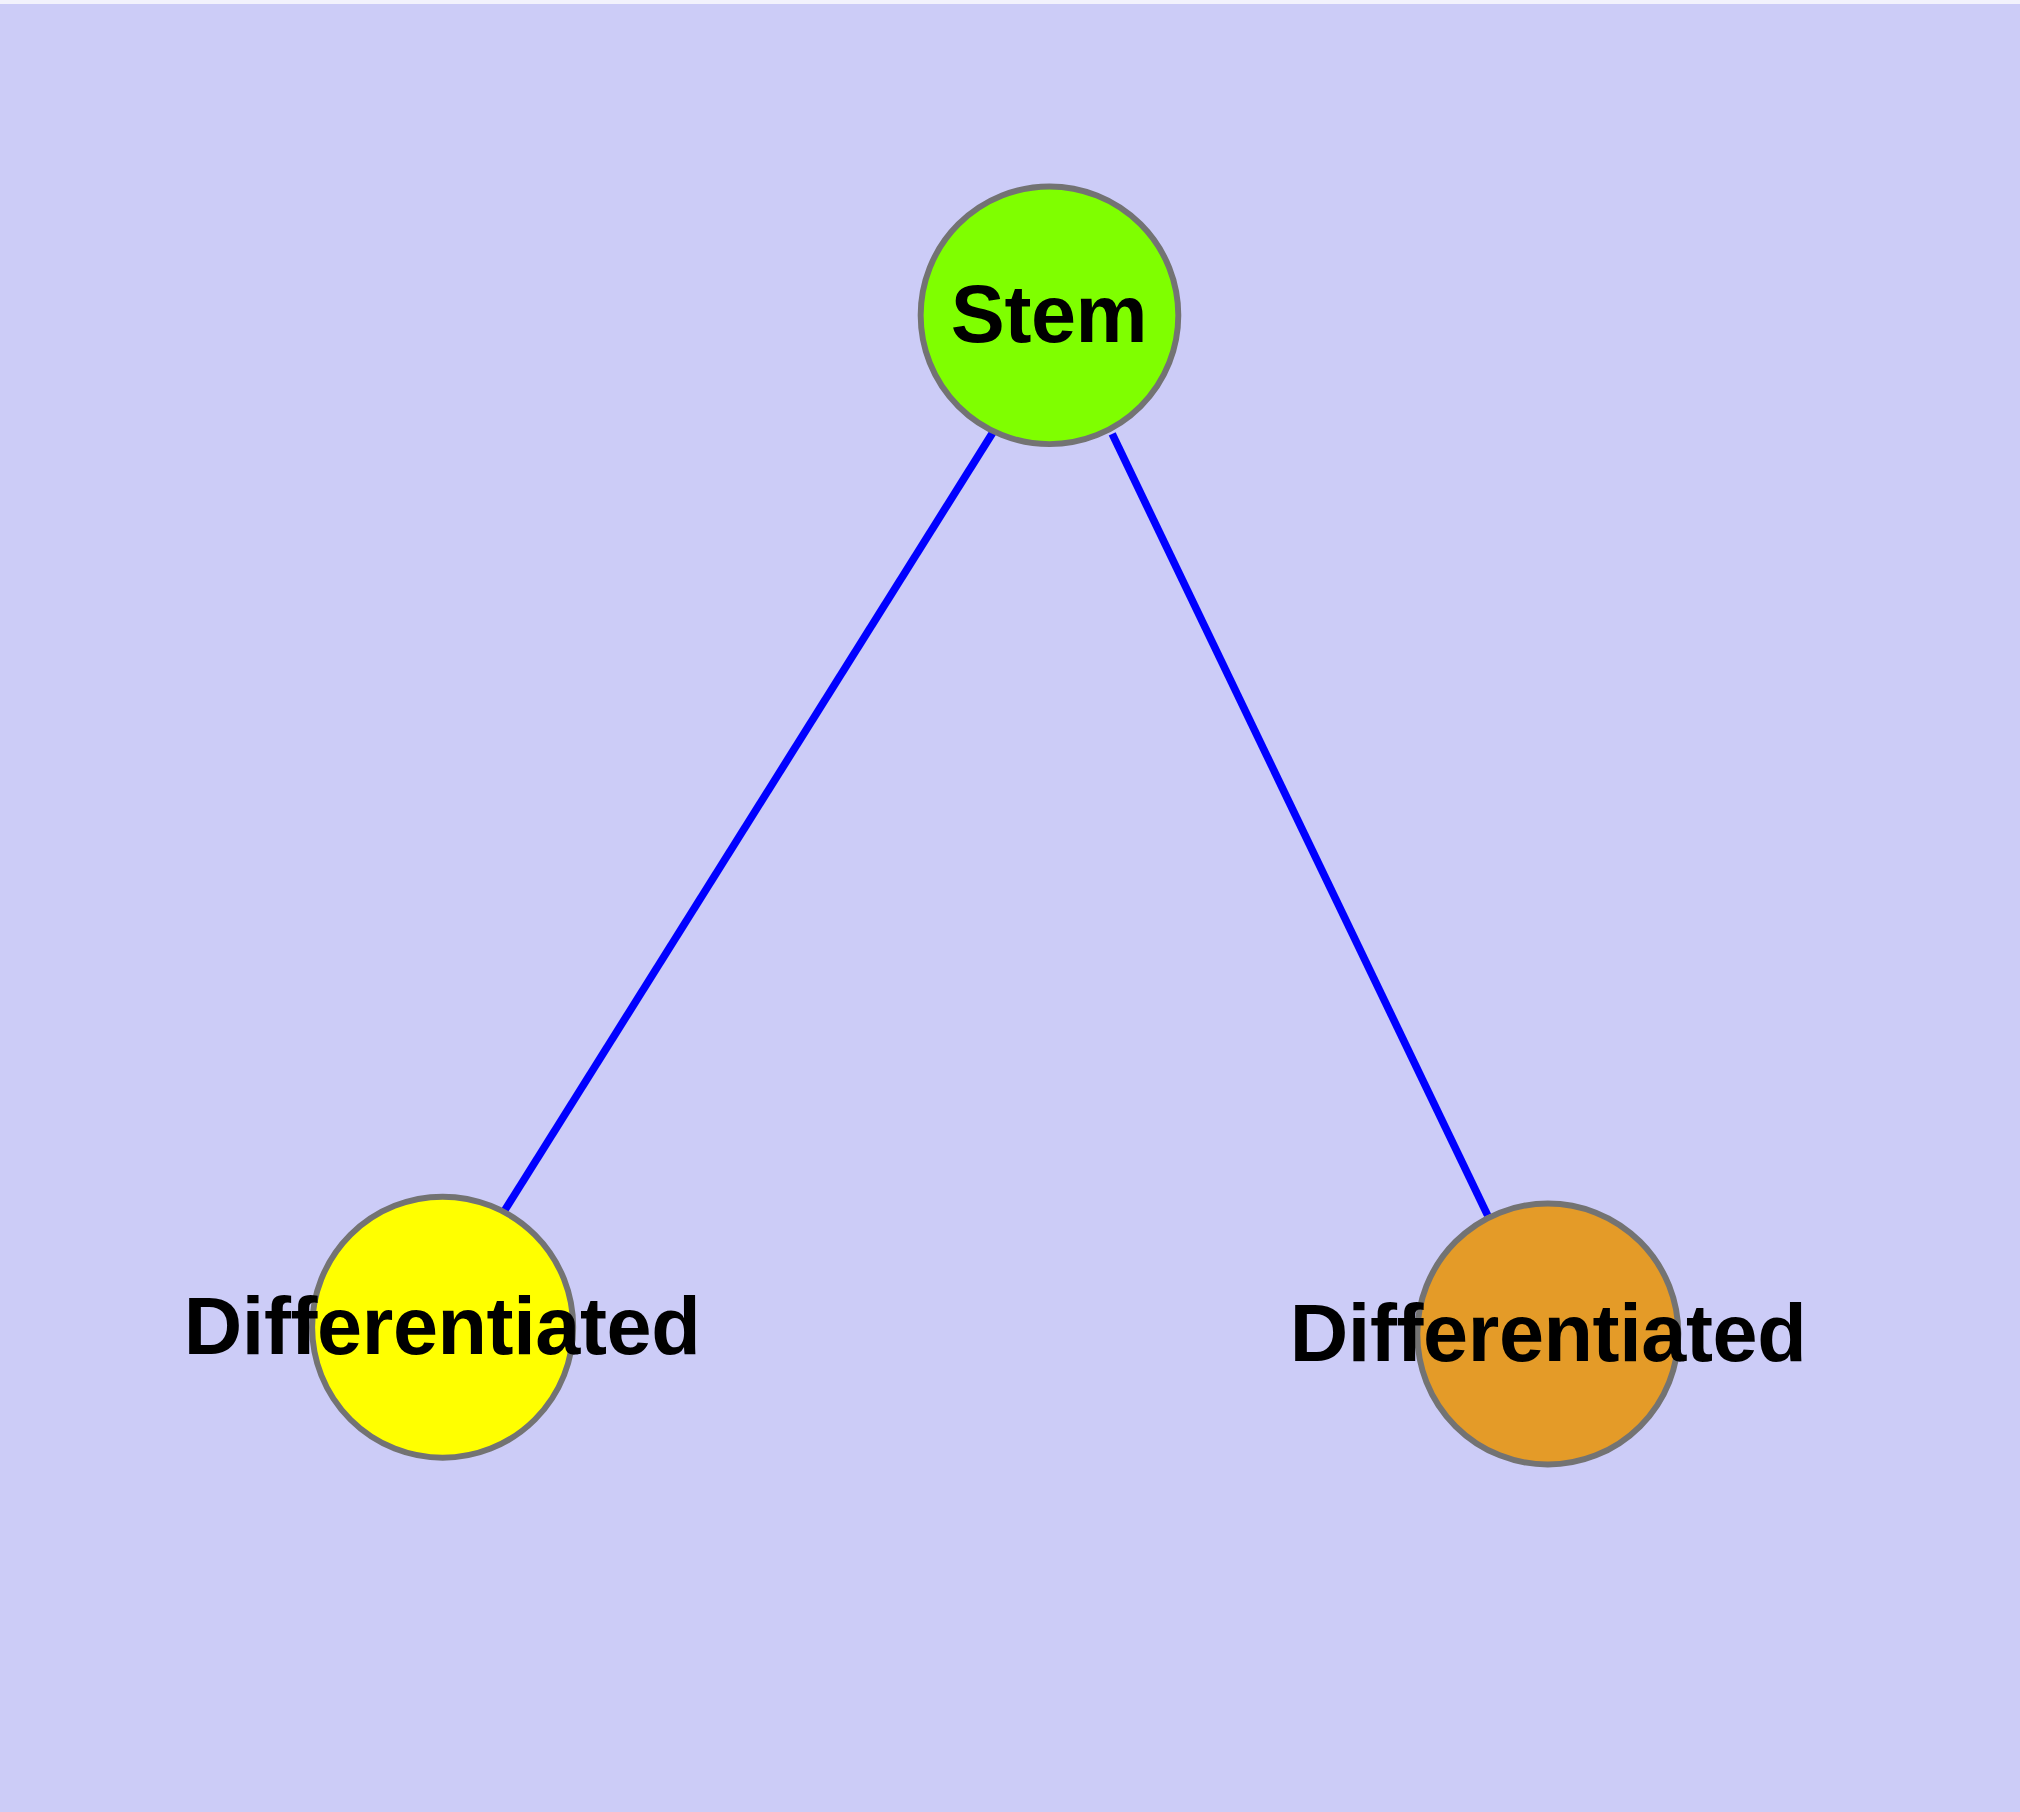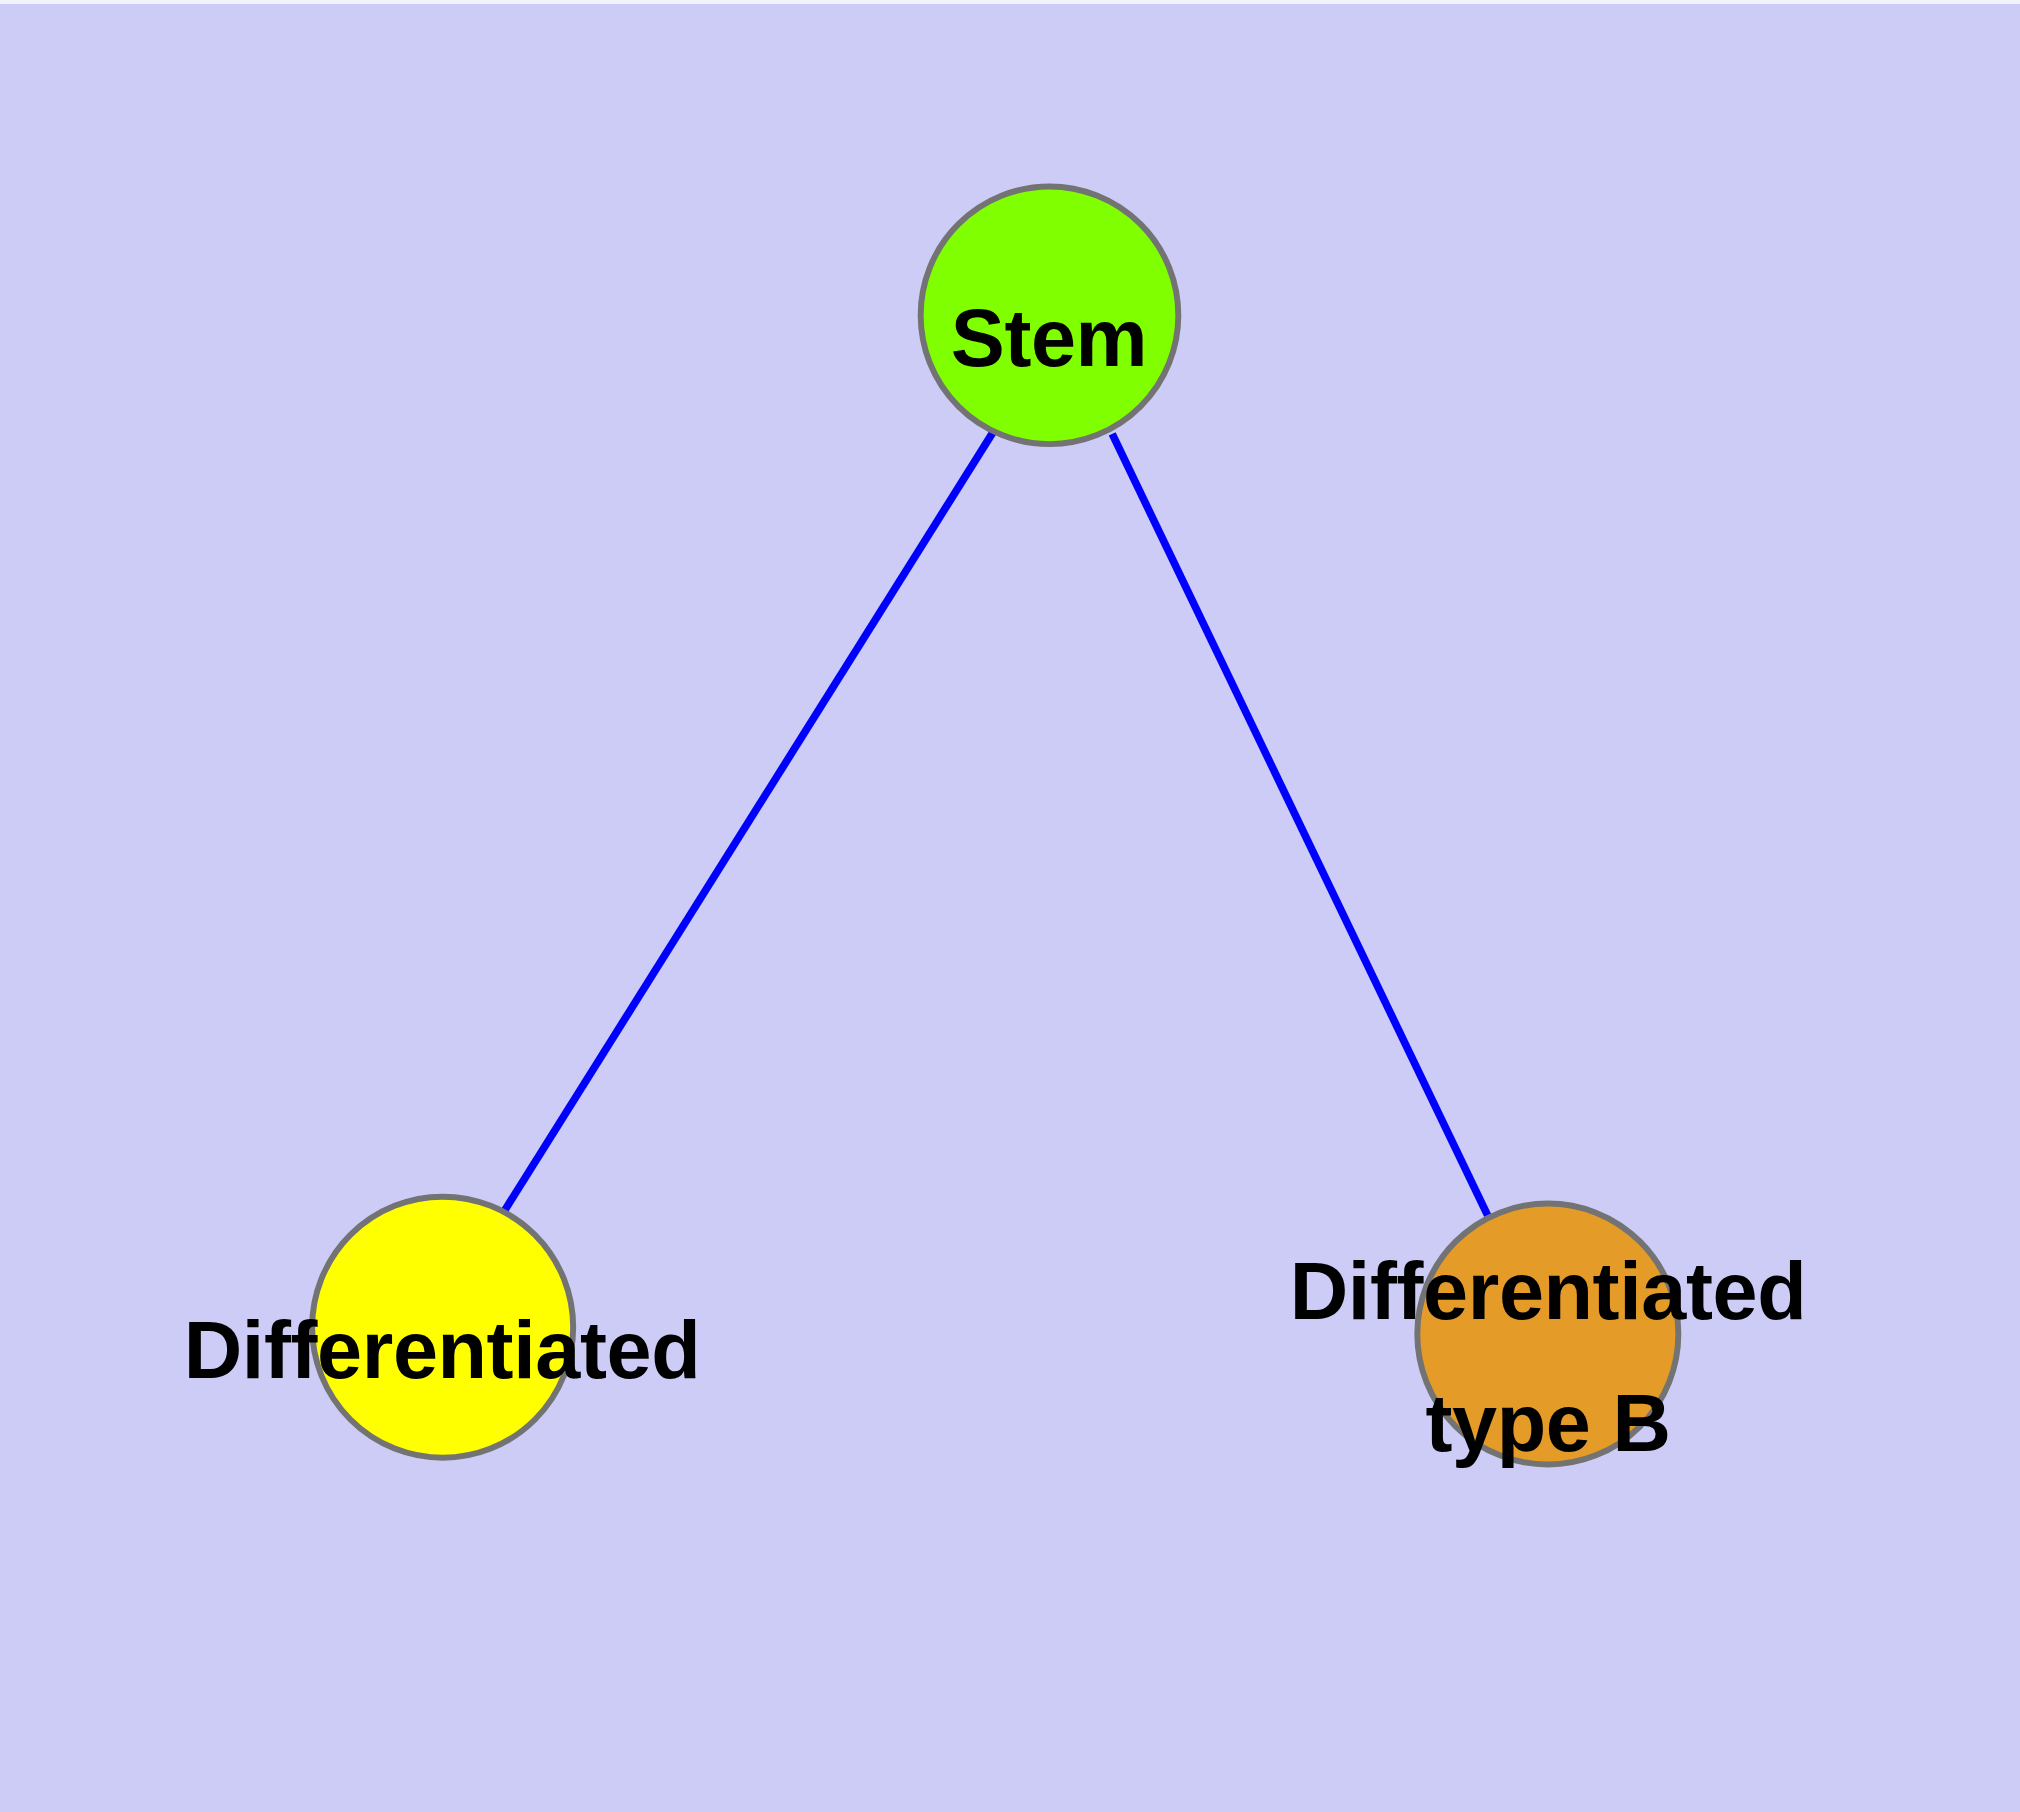--- a/index.html
+++ b/index.html
@@ -36,21 +36,21 @@
     text-align: center;
     color: #000000;
     font-weight: bold;
     font-size: 81px;
     line-height: 1.05;
     white-space: nowrap;
     letter-spacing: -0.4px;
     transform: translate(-50%, -50%);
     pointer-events: none;
   }
-  .node-label .line { display: block; margin-top: 47px; }
+  .node-label .line { display: block; }
 </style>
 </head>
 <body>
 
 <div id="canvas" style="width: 2021px; height: 1812px; background: rgb(204, 204, 247);">
 
   <div id="top-margin"></div>
 
   <svg id="graph-svg" viewBox="0 0 2384 2138">
     <g>
@@ -67,17 +67,16 @@
   <div class="node-label" style="left: 1049px; top: 315px; color: rgb(0, 0, 0);">
     <span class="line">Stem</span>
   </div>
 
   <div class="node-label" style="left: 442px; top: 1327px; color: rgb(0, 0, 0);">
     <span class="line">Differentiated</span>
   </div>
 
   <div class="node-label" style="left: 1548px; top: 1334px; color: rgb(0, 0, 0);">
     <span class="line">Differentiated</span>
-    <span class="line">type B</span>
   </div>
 
 </div>
 
 
 </body></html>

